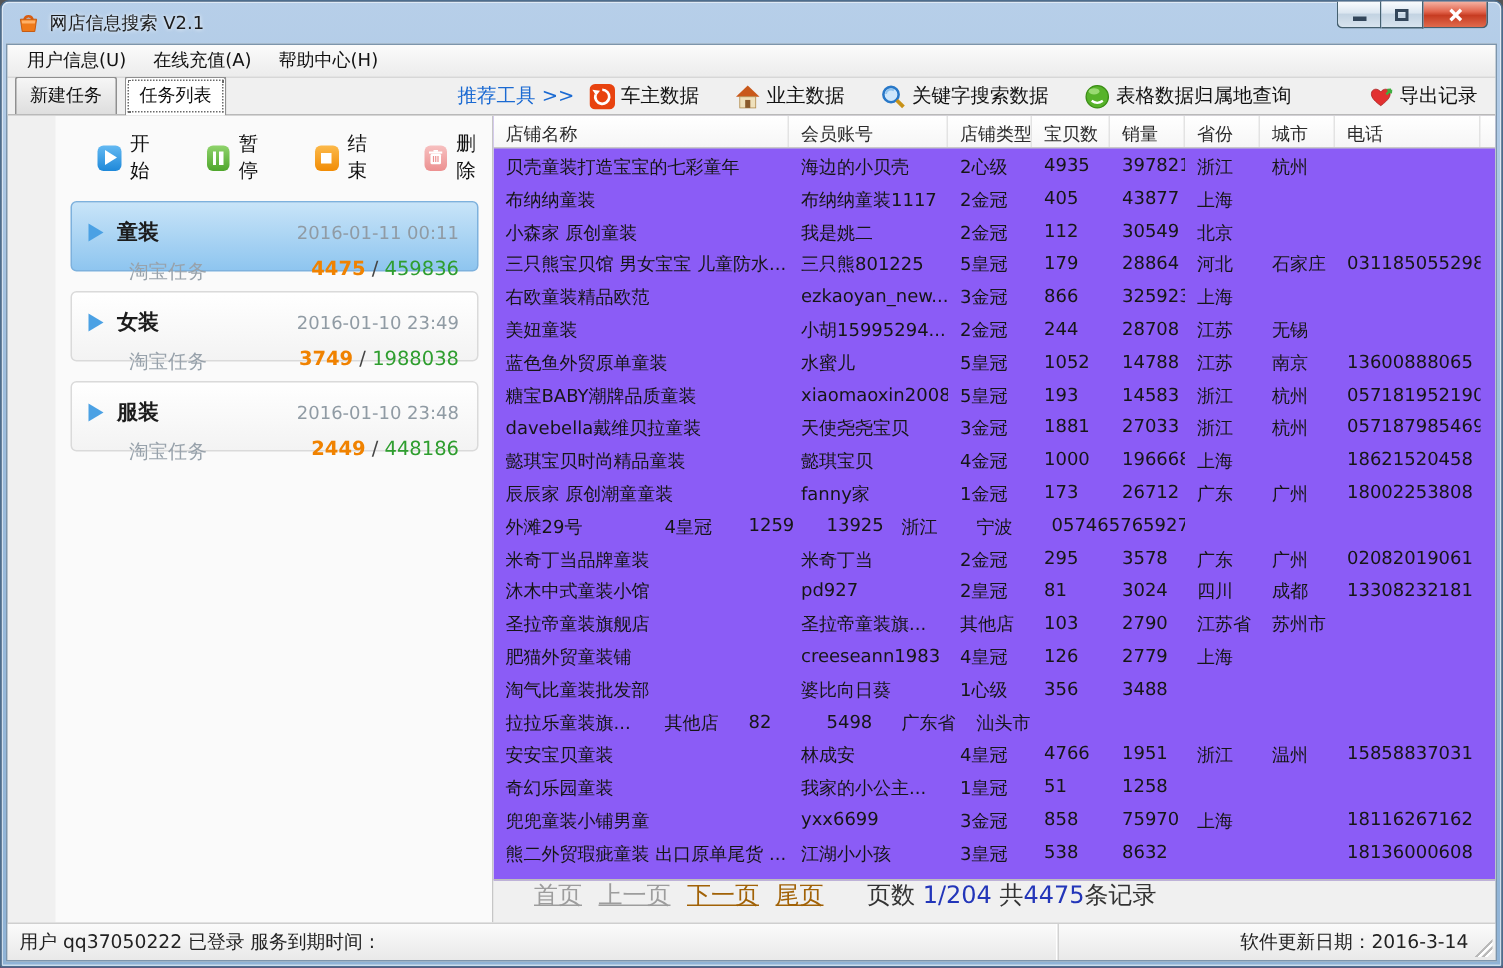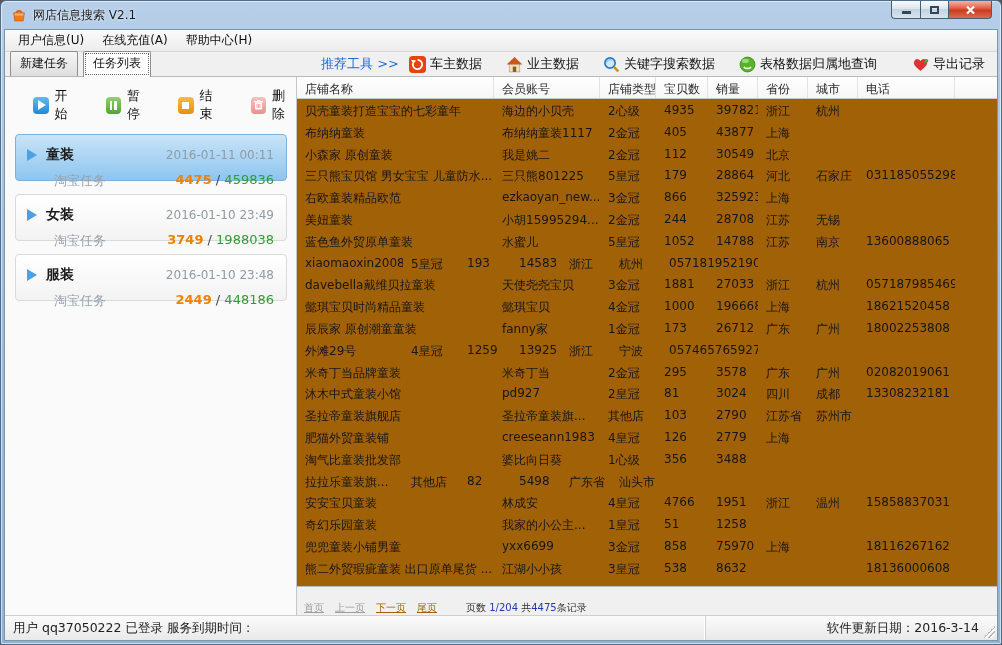--- a/index.html
+++ b/index.html
@@ -32,30 +32,30 @@
 
   .menubar { height:22px; background:linear-gradient(#fbfbfb,#ececec); border-bottom:1px solid #d7d7d7;
              display:flex; align-items:center; padding-left:4px; }
   .menu-item { font-size:12px; color:#111; padding:3px 9px; cursor:default; }
 
   .tabstrip { height:25px; background:#f0f0f0; border-bottom:1px solid #b9b9b9; display:flex; align-items:flex-end; position:relative; }
   .tab { font-size:12px; color:#111; padding:3px 9px 4px; margin-left:5px; border:1px solid #8f8f8f; border-bottom:none;
          background:linear-gradient(#f6f6f6,#dedede); border-radius:2px 2px 0 0; position:relative; }
   .tab.active { background:#fff; margin-bottom:-1px; padding-bottom:5px; outline:1px dotted #6a6a6a; outline-offset:-3px; z-index:2; }
 
-  .toolbar { position:absolute; right:0; left:308px; bottom:3px; display:flex; align-items:center; font-size:13px; }
+  .toolbar { position:absolute; right:0; left:292px; bottom:3px; display:flex; align-items:center; font-size:13px; }
   .tool-promo { color:#1b6ad2; margin:0 10px 0 8px; white-space:nowrap; }
   .tool-item { display:flex; align-items:center; gap:4px; margin-right:24px; color:#111; white-space:nowrap; cursor:default; }
   .tool-item svg { width:17px; height:17px; }
   .tool-item.export { margin-left:auto; margin-right:12px; }
 
   .main { flex:1; display:flex; overflow:hidden; }
 
   
-  .left-panel { width:292px; flex:0 0 292px; background:#fafafa; border-right:1px solid #c6c6c6; padding:0 0 0 4px; }
+  .left-panel { width:292px; flex:0 0 292px; background:#fafafa; border-right:1px solid #c6c6c6; padding:0 0 0 4px;margin-left:32px; }
   .actions { display:flex; gap:27px; padding:10px 0 9px 24px; }
   .action { display:flex; align-items:center; gap:6px; font-size:13px; color:#111; cursor:default; }
   .aicon { width:17px; height:17px; border-radius:4px; display:flex; align-items:center; justify-content:center; }
   .aicon.start { background:linear-gradient(#63b9f2,#1e88d9); }
   .aicon.pause { background:linear-gradient(#8fd36c,#4fa62c); }
   .aicon.stop  { background:linear-gradient(#fcb94a,#f18c05); }
   .aicon.del   { background:linear-gradient(#f7c0c0,#ec9090); }
   .play-tri { width:0; height:0; border-left:8px solid #fff; border-top:5px solid transparent; border-bottom:5px solid transparent; margin-left:2px; }
   .pause-bars { display:flex; gap:2px; }
   .pause-bars i { width:2.5px; height:9px; background:#fff; }
@@ -71,30 +71,30 @@
   .card-date { margin-left:auto; font-size:12px; color:#909ba4; }
   .card-r2 { display:flex; margin-top:8px; padding-left:27px; font-size:13px; }
   .card-type { color:#98a2ab; }
   .card-counts { margin-left:auto; }
   .cnt-done { color:#f08200; font-weight:bold; }
   .cnt-sep { color:#444; }
   .cnt-total { color:#2f9e2f; }
 
   
   .right-panel { flex:1; display:flex; flex-direction:column; background:#f0f0f0; overflow:hidden; }
-  .tablebox { flex:1; background:#a16207; border-bottom:1px solid #bdbdbd; overflow:hidden; }
+  .tablebox { flex:1; background:#8b5cf6; border-bottom:1px solid #bdbdbd; overflow:hidden; }
   .thead { display:flex; height:22px; border-bottom:1px solid #c9c9c9; background:linear-gradient(#ffffff,#f6f6f6); }
   .hcell { font-size:12px; color:#2a2a2a; padding:4px 0 0 8px; border-right:1px solid #e3e3e3; white-space:nowrap; overflow:hidden; }
   .trow { display:flex; height:21.8px; }
   .tcell { font-size:12px; color:#161616; padding:4px 0 0 8px; white-space:nowrap; overflow:hidden; }
   .c0 { width:197px; } .c1 { width:106px; } .c2 { width:56px; } .c3 { width:52px; }
   .c4 { width:50px; } .c5 { width:50px; } .c6 { width:50px; } .c7 { width:97px; }
   .cf { flex:1; border-right:none; }
 
-  .pagination { height:28px; display:flex; align-items:flex-end; padding-left:7px; font-size:10px; }
+  .pagination { height:28px; display:flex; align-items:flex-start; padding-left:7px; font-size:16px;margin-left:20px; }
   .pg-link { text-decoration:underline; margin-right:11px; cursor:default; }
   .pg-link.disabled { color:#9d9d9d; }
   .pg-link.enabled { color:#a16207; }
   .pg-info { margin-left:18px; color:#333; }
   .pg-num { color:#2336b9; }
 
   
   .statusbar { height:25px; background:linear-gradient(#fbfbfb,#e9e9e9); border-top:1px solid #cfcfcf;
                display:flex; align-items:center; font-size:12.5px; color:#222; position:relative; }
   .status-left { flex:1; padding-left:8px; }
@@ -361,20 +361,21 @@
                 <div class="tcell c0">蓝色鱼外贸原单童装</div>
                 <div class="tcell c1">水蜜儿</div>
                 <div class="tcell c2">5皇冠</div>
                 <div class="tcell c3">1052</div>
                 <div class="tcell c4">14788</div>
                 <div class="tcell c5">江苏</div>
                 <div class="tcell c6">南京</div>
                 <div class="tcell c7">13600888065</div>
               </div>
               <div class="trow">
+                <div class="tcell c0">糖宝BABY潮牌品质童装</div>
                 <div class="tcell c1">xiaomaoxin2008</div>
                 <div class="tcell c2">5皇冠</div>
                 <div class="tcell c3">193</div>
                 <div class="tcell c4">14583</div>
                 <div class="tcell c5">浙江</div>
                 <div class="tcell c6">杭州</div>
                 <div class="tcell c7">057181952190</div>
               </div>
               <div class="trow">
                 <div class="tcell c0">davebella戴维贝拉童装</div>

